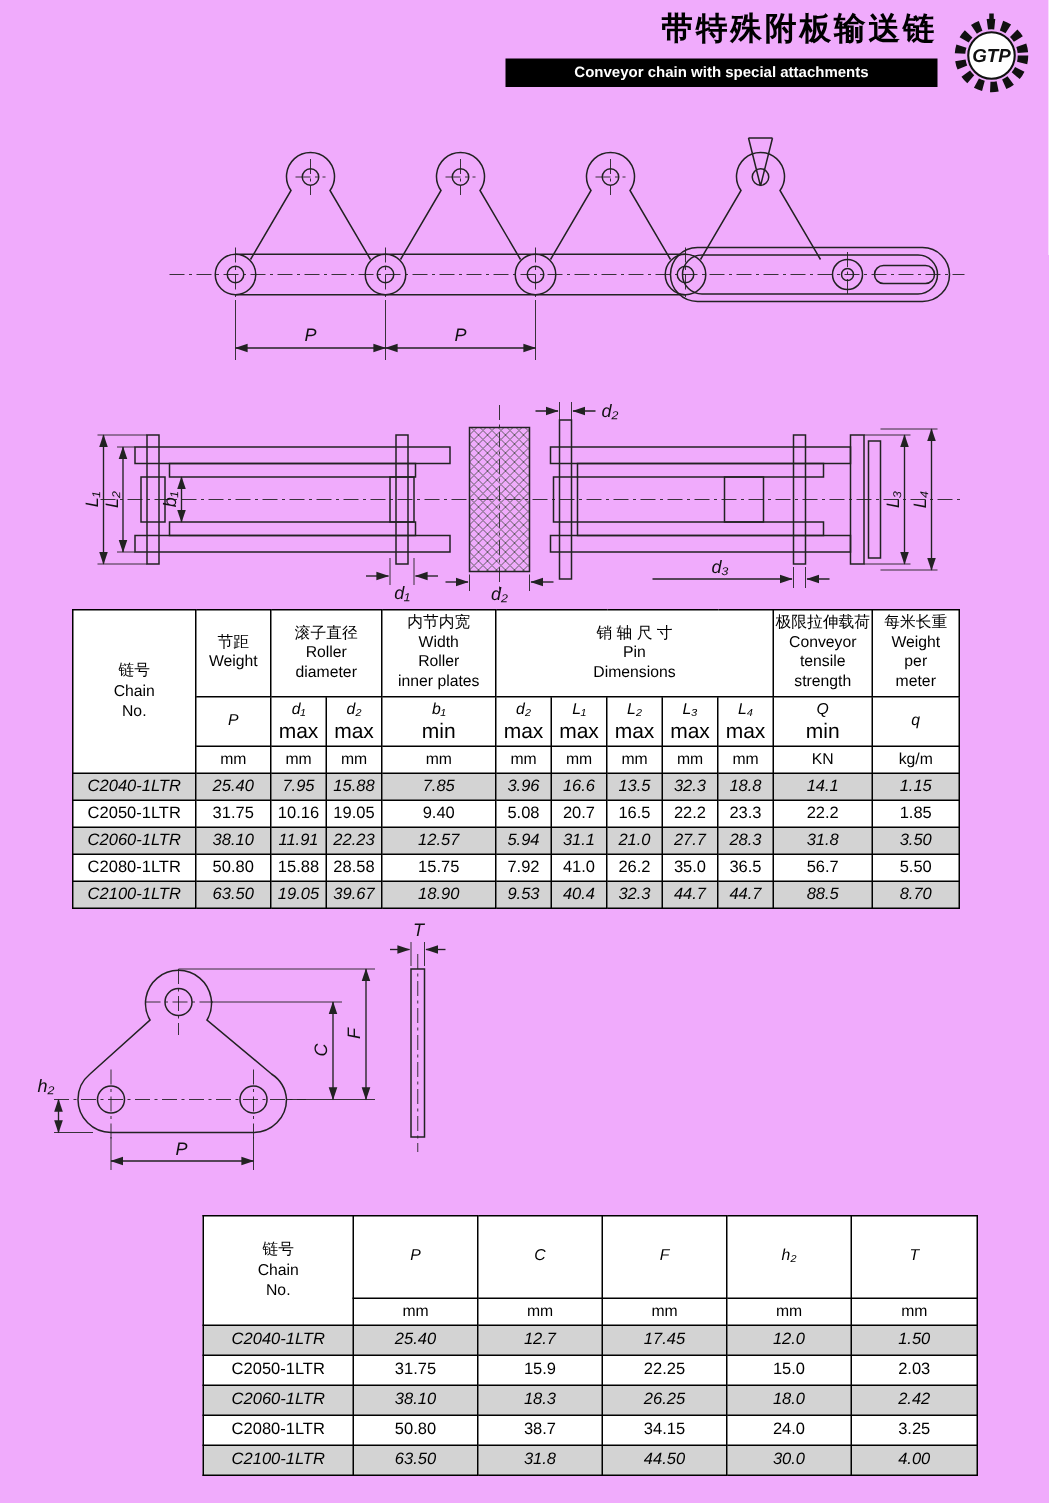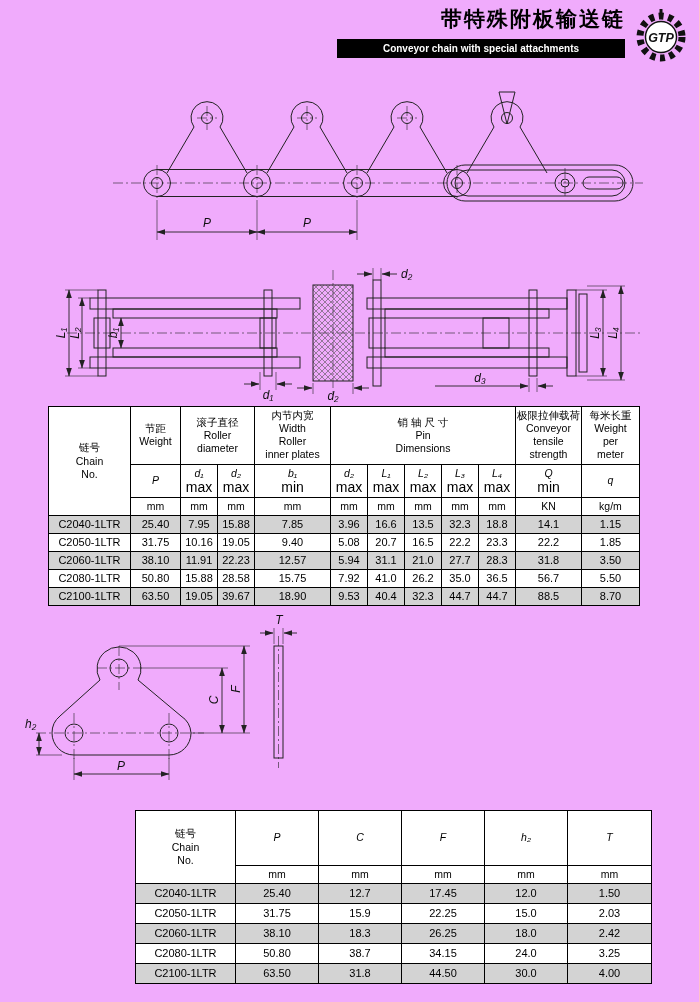--- a/index.html
+++ b/index.html
@@ -21,21 +21,21 @@
   .cl  { stroke:#222; fill:none; stroke-width:.6; stroke-dasharray:10 3 2 3; }
   .ext { stroke:#222; fill:none; stroke-width:.6; }
   .dim  { stroke:#222; fill:none; stroke-width:.9; marker-start:url(#arr); marker-end:url(#arr); }
   .dime { stroke:#222; fill:none; stroke-width:.9; marker-end:url(#arr); }
   .lbl { font-size:12px; fill:#111; font-style:italic; font-family:"Liberation Sans",sans-serif; }
   
   table { border-collapse:collapse; table-layout:fixed; font-size:11px; color:#000; background:#fff; }
   th,td { border:1px solid #000; text-align:center; vertical-align:middle; padding:1px 0; font-weight:normal; }
   thead th { font-size:10.5px; line-height:1.25; padding:2px 0; }
   tbody td { height:15px; line-height:15px; }
-  .shaded td { background:#d3d3d3; }
+  .shaded td { background:#d3d3d3;font-style:italic; }
   .sym { font-style:italic; }
   .sub { font-size:14px; line-height:1.1; }
   .it  { font-style:italic; }
   #table1 { position:absolute; left:48px;  top:406px; width:591px; }
   #table2 { position:absolute; left:135px; top:810px; width:516px; }
   #table2 thead tr:first-child th { height:50px; }
   #table2 tbody td { height:17px; line-height:17px; }
 </style>
 </head>
 <body>

